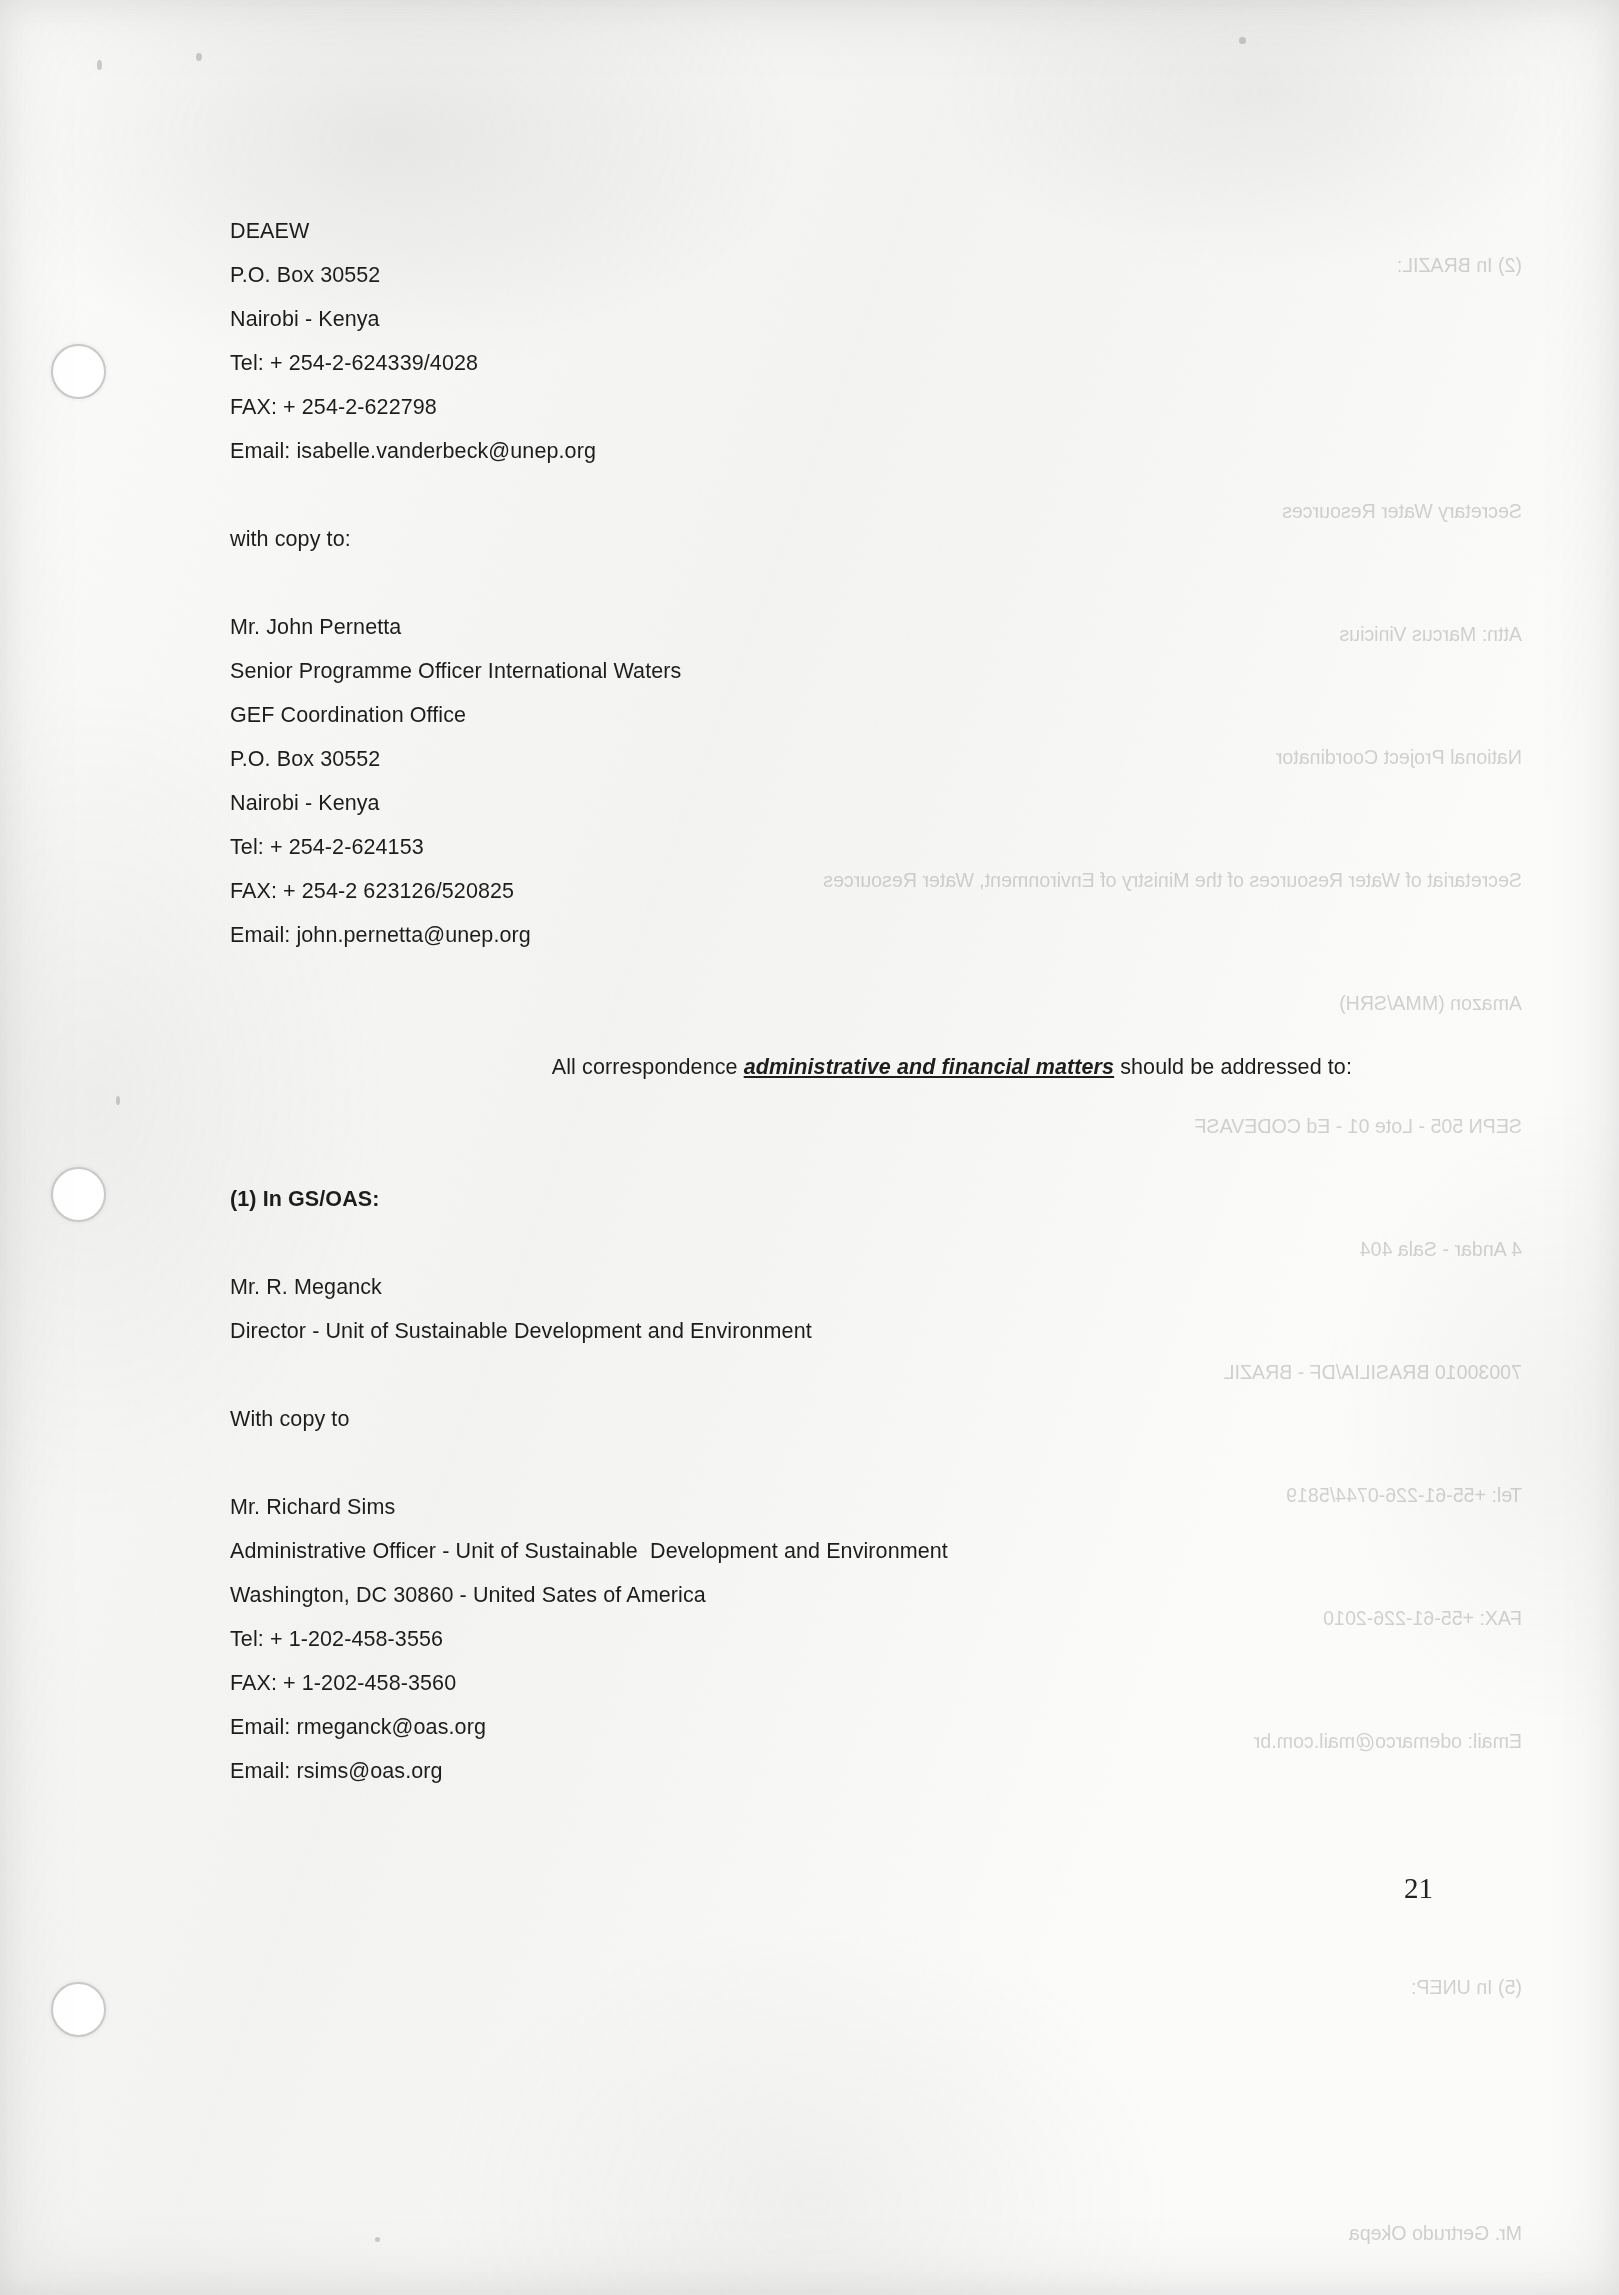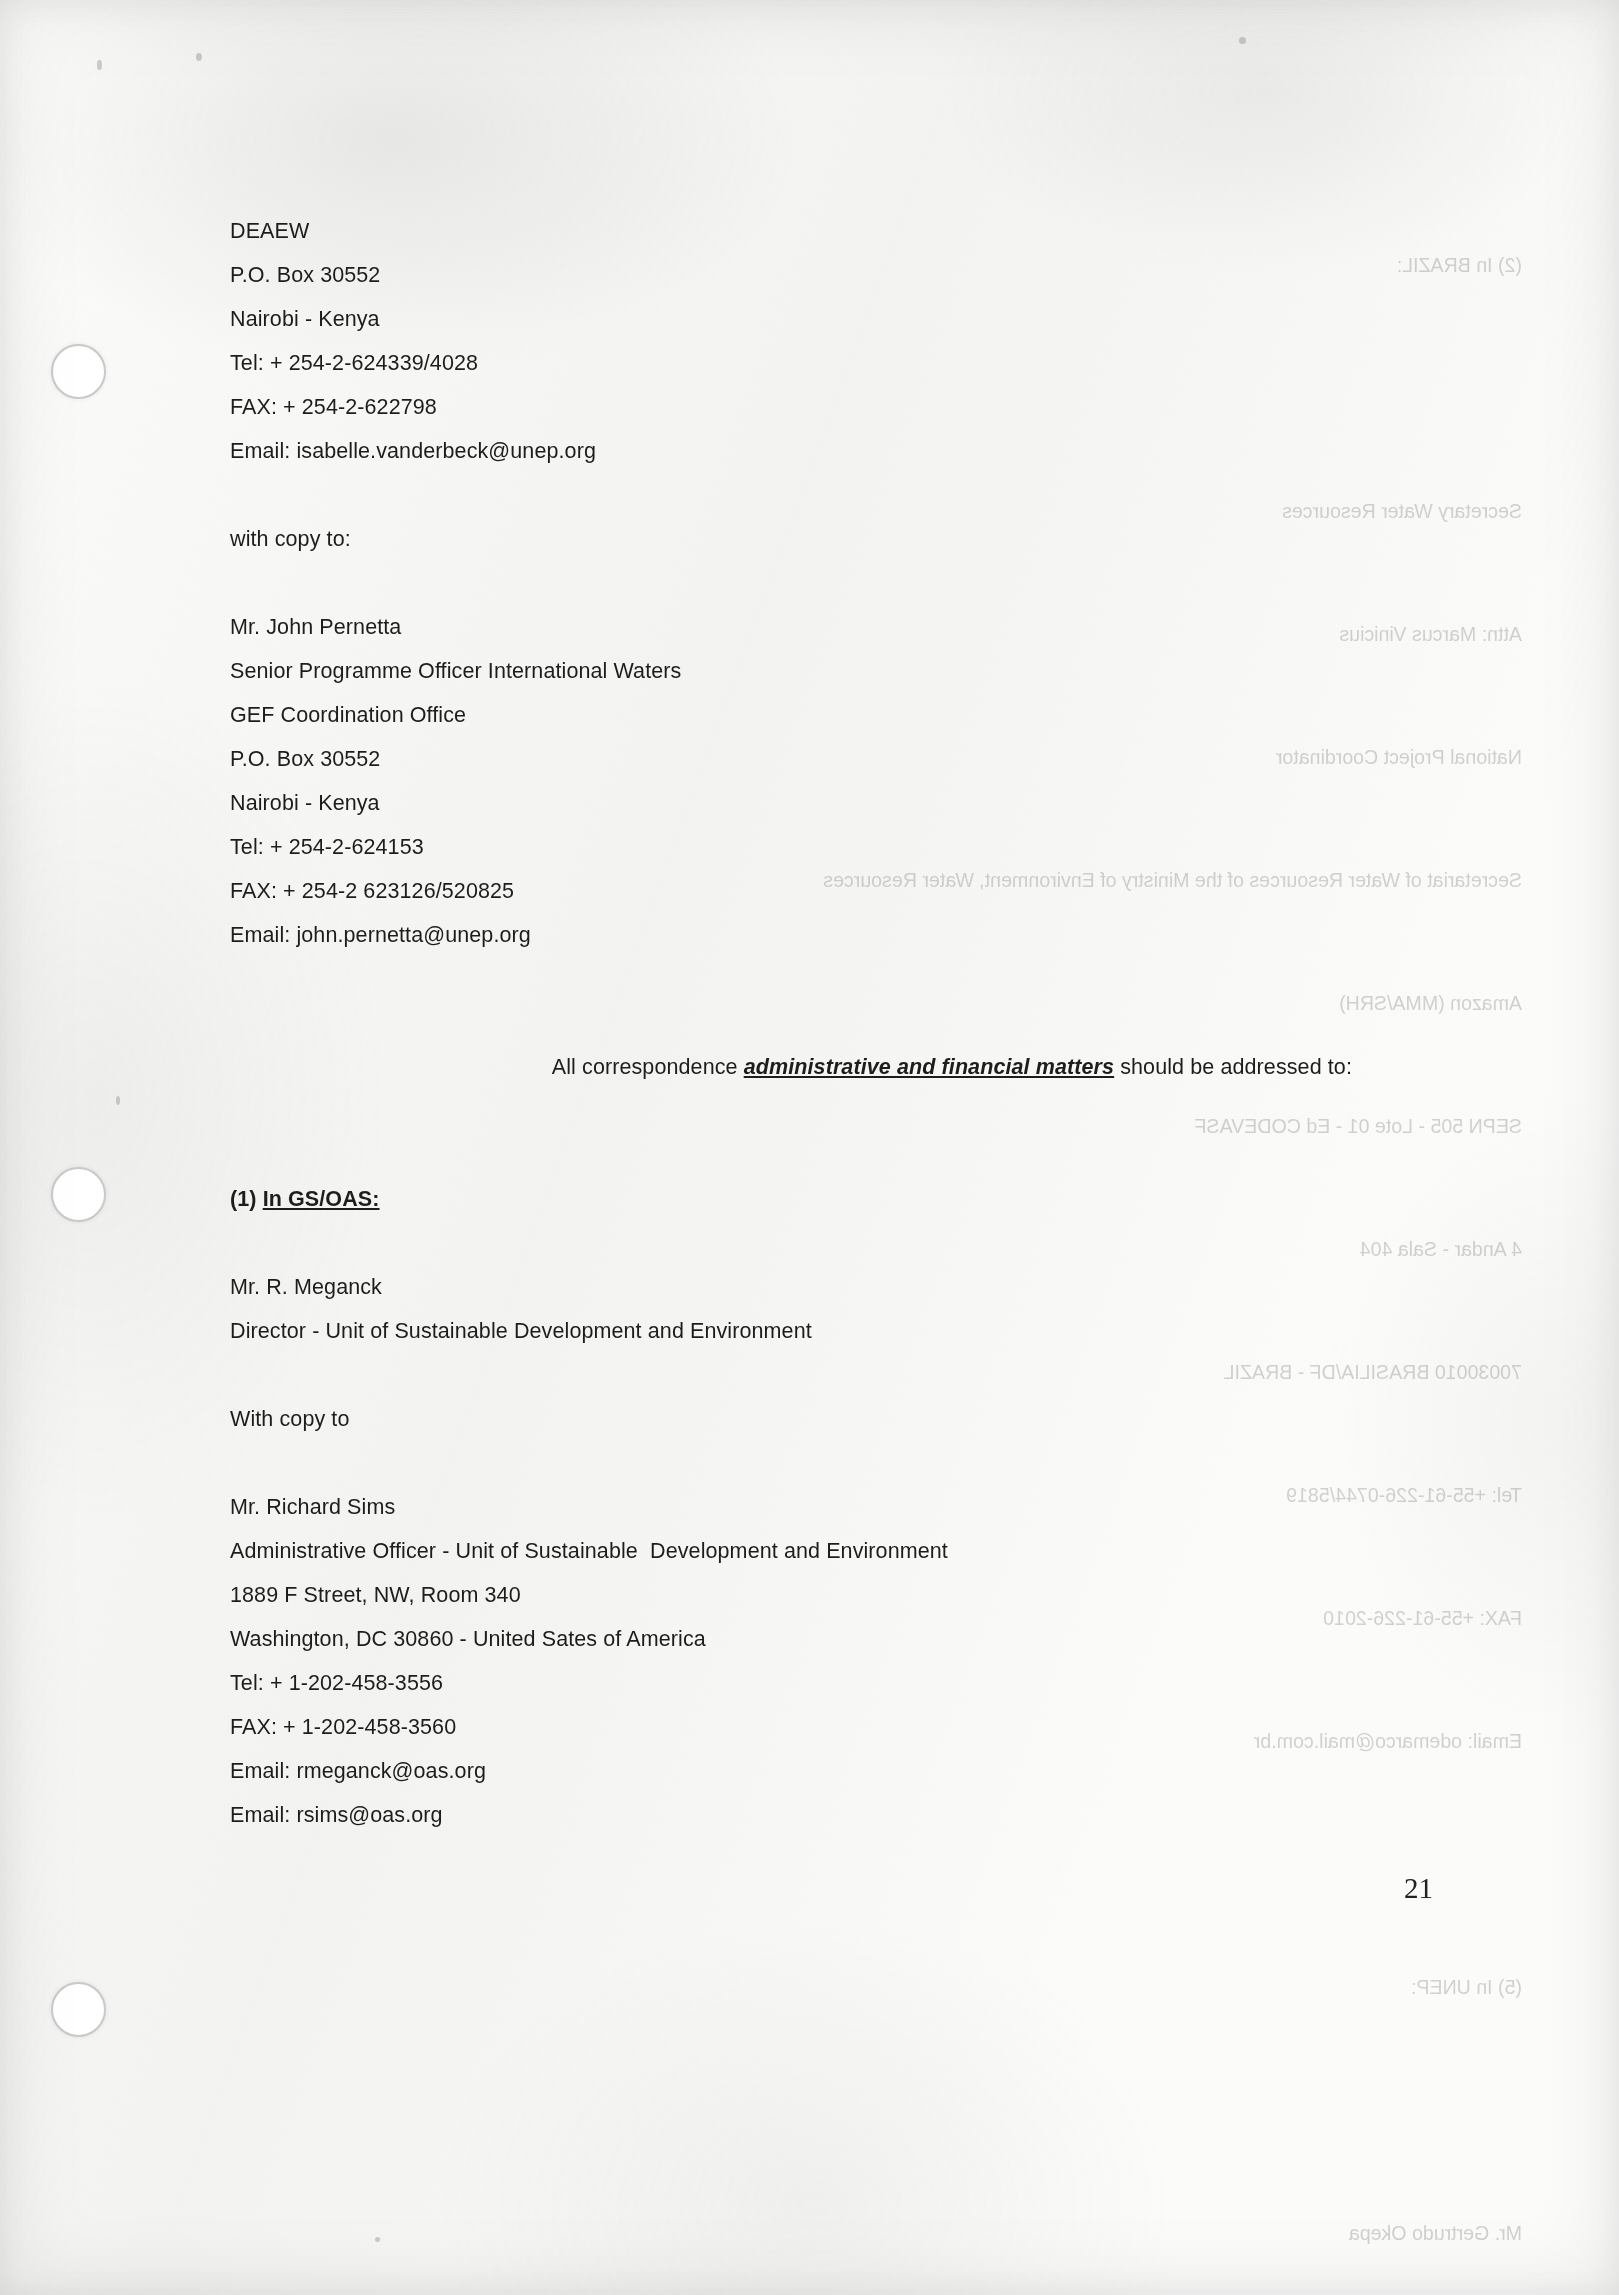--- a/index.html
+++ b/index.html
@@ -90,21 +90,20 @@
   }
   .bold-underline-italic {
     font-weight: bold;
     font-style: italic;
     text-decoration: underline;
   }
   .heading {
     font-weight: bold;
   }
   .heading .underlined {
-    text-decoration: underline;
   }
   .page-number {
     position: absolute;
     right: 187px;
     top: 1872px;
     font-family: "Liberation Serif", serif;
     font-size: 29px;
     color: #222;
   }
   .speck {
@@ -209,21 +208,20 @@
 
     <div class="block">
       <span class="line">With copy to</span>
     </div>
 
     <div class="gap"></div>
 
     <div class="block">
       <span class="line">Mr. Richard Sims</span>
       <span class="line">Administrative Officer - Unit of Sustainable  Development and Environment</span>
-      <span class="line">1889 F Street, NW, Room 340</span>
       <span class="line">Washington, DC 30860 - United Sates of America</span>
       <span class="line">Tel: + 1-202-458-3556</span>
       <span class="line">FAX: + 1-202-458-3560</span>
       <span class="line">Email: rmeganck@oas.org</span>
       <span class="line">Email: rsims@oas.org</span>
     </div>
 
   </div>
 
   <div class="page-number">21</div>

